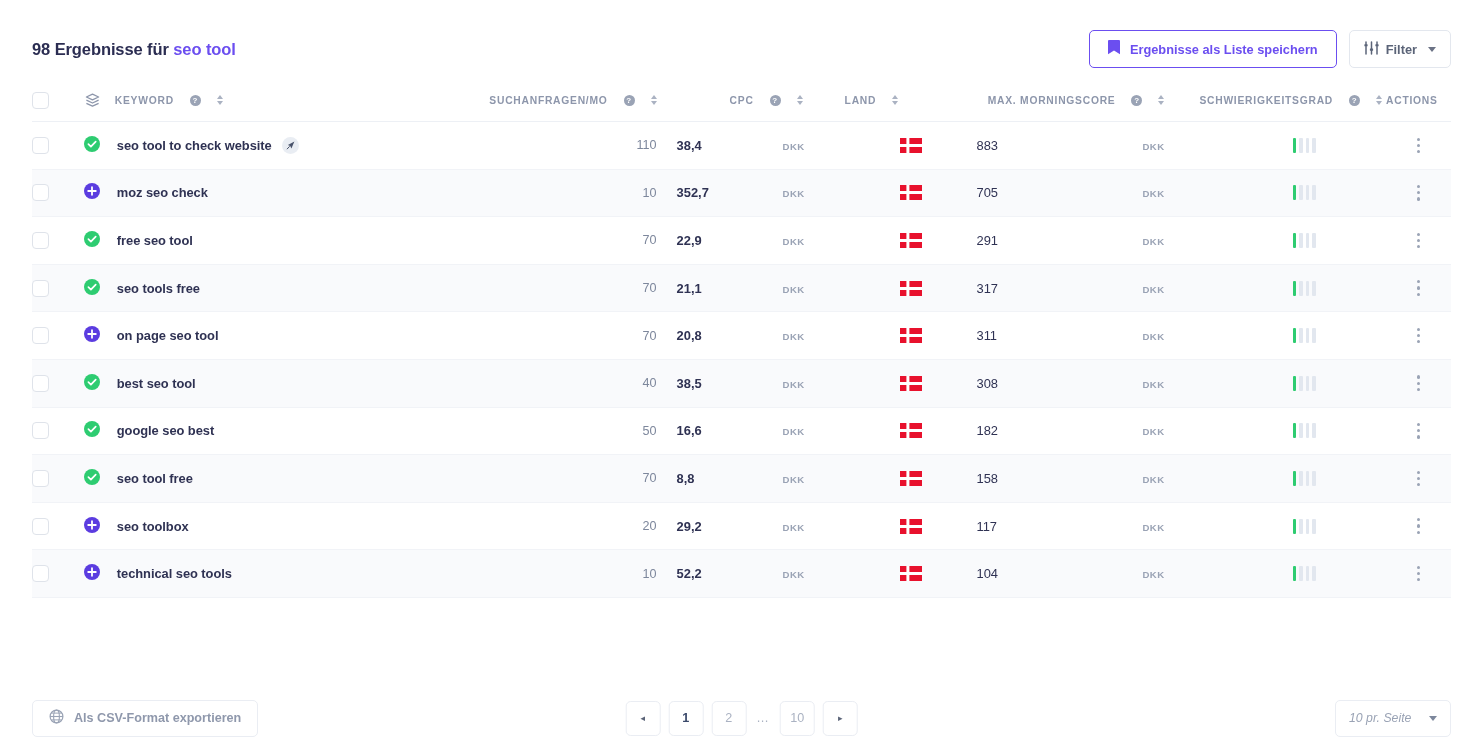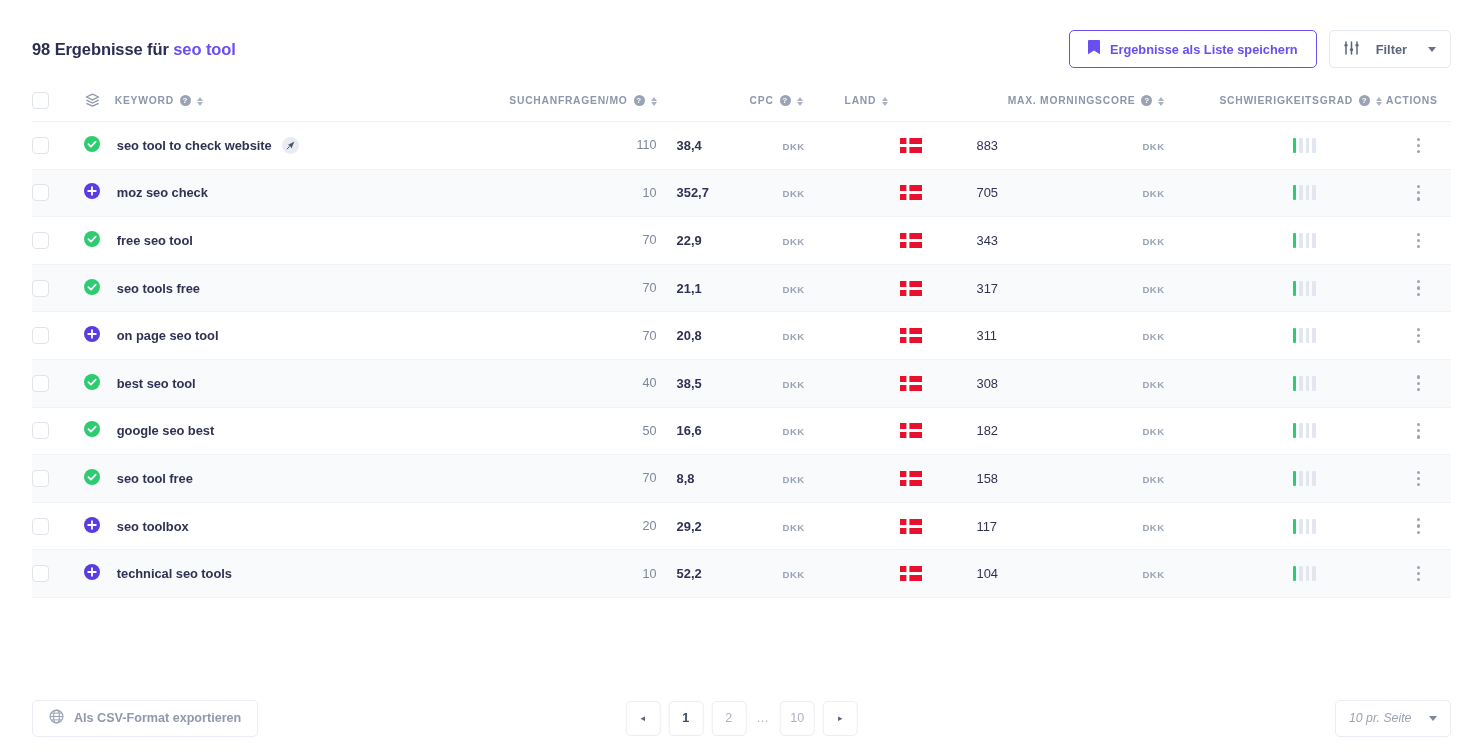--- a/index.html
+++ b/index.html
@@ -20,34 +20,34 @@
   .title { font-size: 16.5px; font-weight: 700; color: #2b2d52; letter-spacing: -0.1px; }
   .title .kw { color: #6b4ef0; }
   .header-actions { display: flex; align-items: center; gap: 12px; }
   .btn {
     display: inline-flex; align-items: center; gap: 10px;
     height: 38px; padding: 0 16px;
     border-radius: 5px; background: #fff;
     font-size: 12.8px; cursor: pointer; white-space: nowrap;
   }
   .btn-save { border: 1.4px solid #6b4ef0; color: #6b4ef0; font-weight: 600; padding: 0 18px; }
-  .btn-filter { border: 1px solid #e3e7ee; color: #5b6478; font-weight: 600; padding: 0 14px; gap: 17px; }
+  .btn-filter { border: 1px solid #e3e7ee; color: #5b6478; font-weight: 600; padding: 0 14px; gap: 7px; }
   .chev { width: 0; height: 0; border-left: 4px solid transparent; border-right: 4px solid transparent; border-top: 5px solid #6b7285; margin-left: 4px; }
 
   
   .table-wrap { padding: 0 32px; }
   table { width: 100%; border-collapse: collapse; table-layout: fixed; }
 
   thead th {
     font-size: 10.3px; font-weight: 700; color: #8d96ab;
     letter-spacing: 0.75px; text-transform: uppercase;
     padding: 14px 0 12px 0; border-bottom: 1px solid #edf0f5;
     vertical-align: middle; white-space: nowrap;
   }
-  .th-inner { display: flex; align-items: flex-end; gap: 6px; }
+  .th-inner { display: flex; align-items: flex-start; gap: 16px; }
   .th-inner.right { justify-content: flex-end; }
 
   .c-check  { width: 34px; }
   .c-status { width: 40px; }
   .c-kw     { width: 352px; }
   .c-vol    { width: 150px; }
   .c-cpc    { width: 118px; }
   .c-land   { width: 150px; }
   .c-score  { width: 168px; }
   .c-diff   { width: 198px; }
@@ -429,21 +429,21 @@
                   <svg class="flag" viewBox="0 0 22 15">
                     <rect width="22" height="15" fill="#e8112d"></rect>
                     <rect x="6.4" y="0" width="3" height="15" fill="#fff"></rect>
                     <rect x="0" y="6" width="22" height="3" fill="#fff"></rect>
                   </svg>
                 </span>
               </span>
             </td>
             <td>
               <div class="score-cell">
-                <span class="score-val">343</span>
+                <span class="score-val">291</span>
                 <span class="unit">DKK</span>
               </div>
             </td>
             <td>
               <div class="cell-right" style="padding-right:70px">
                 <span class="bars">
                   <i class="bar on"></i>
                   <i class="bar"></i>
                   <i class="bar"></i>
                   <i class="bar"></i>

